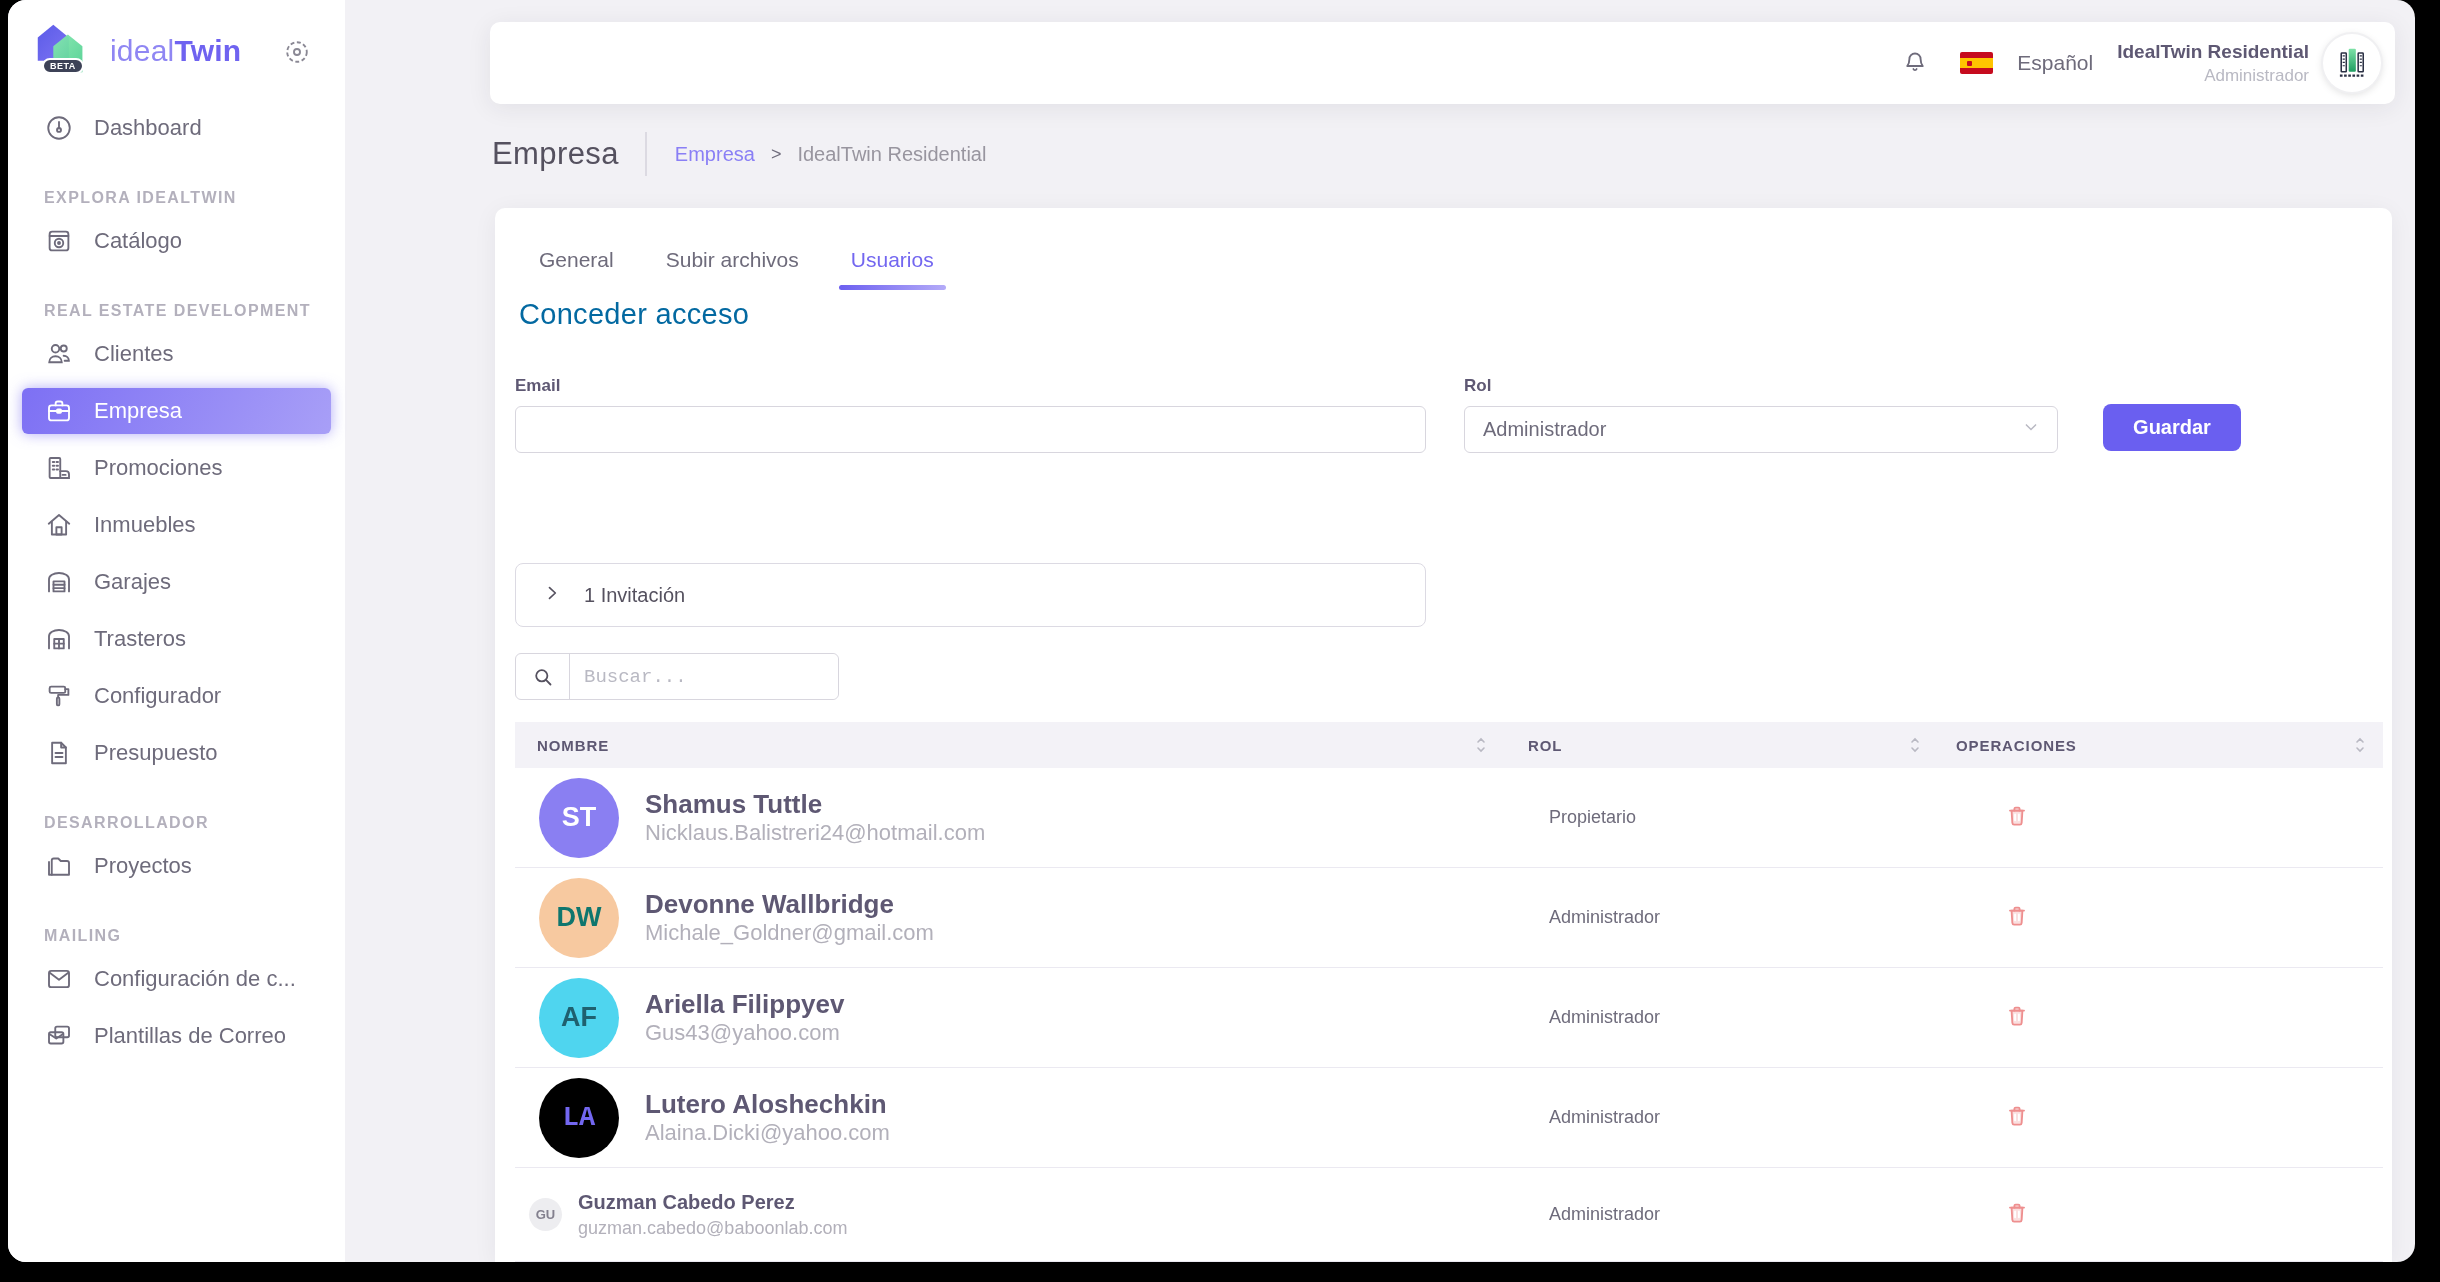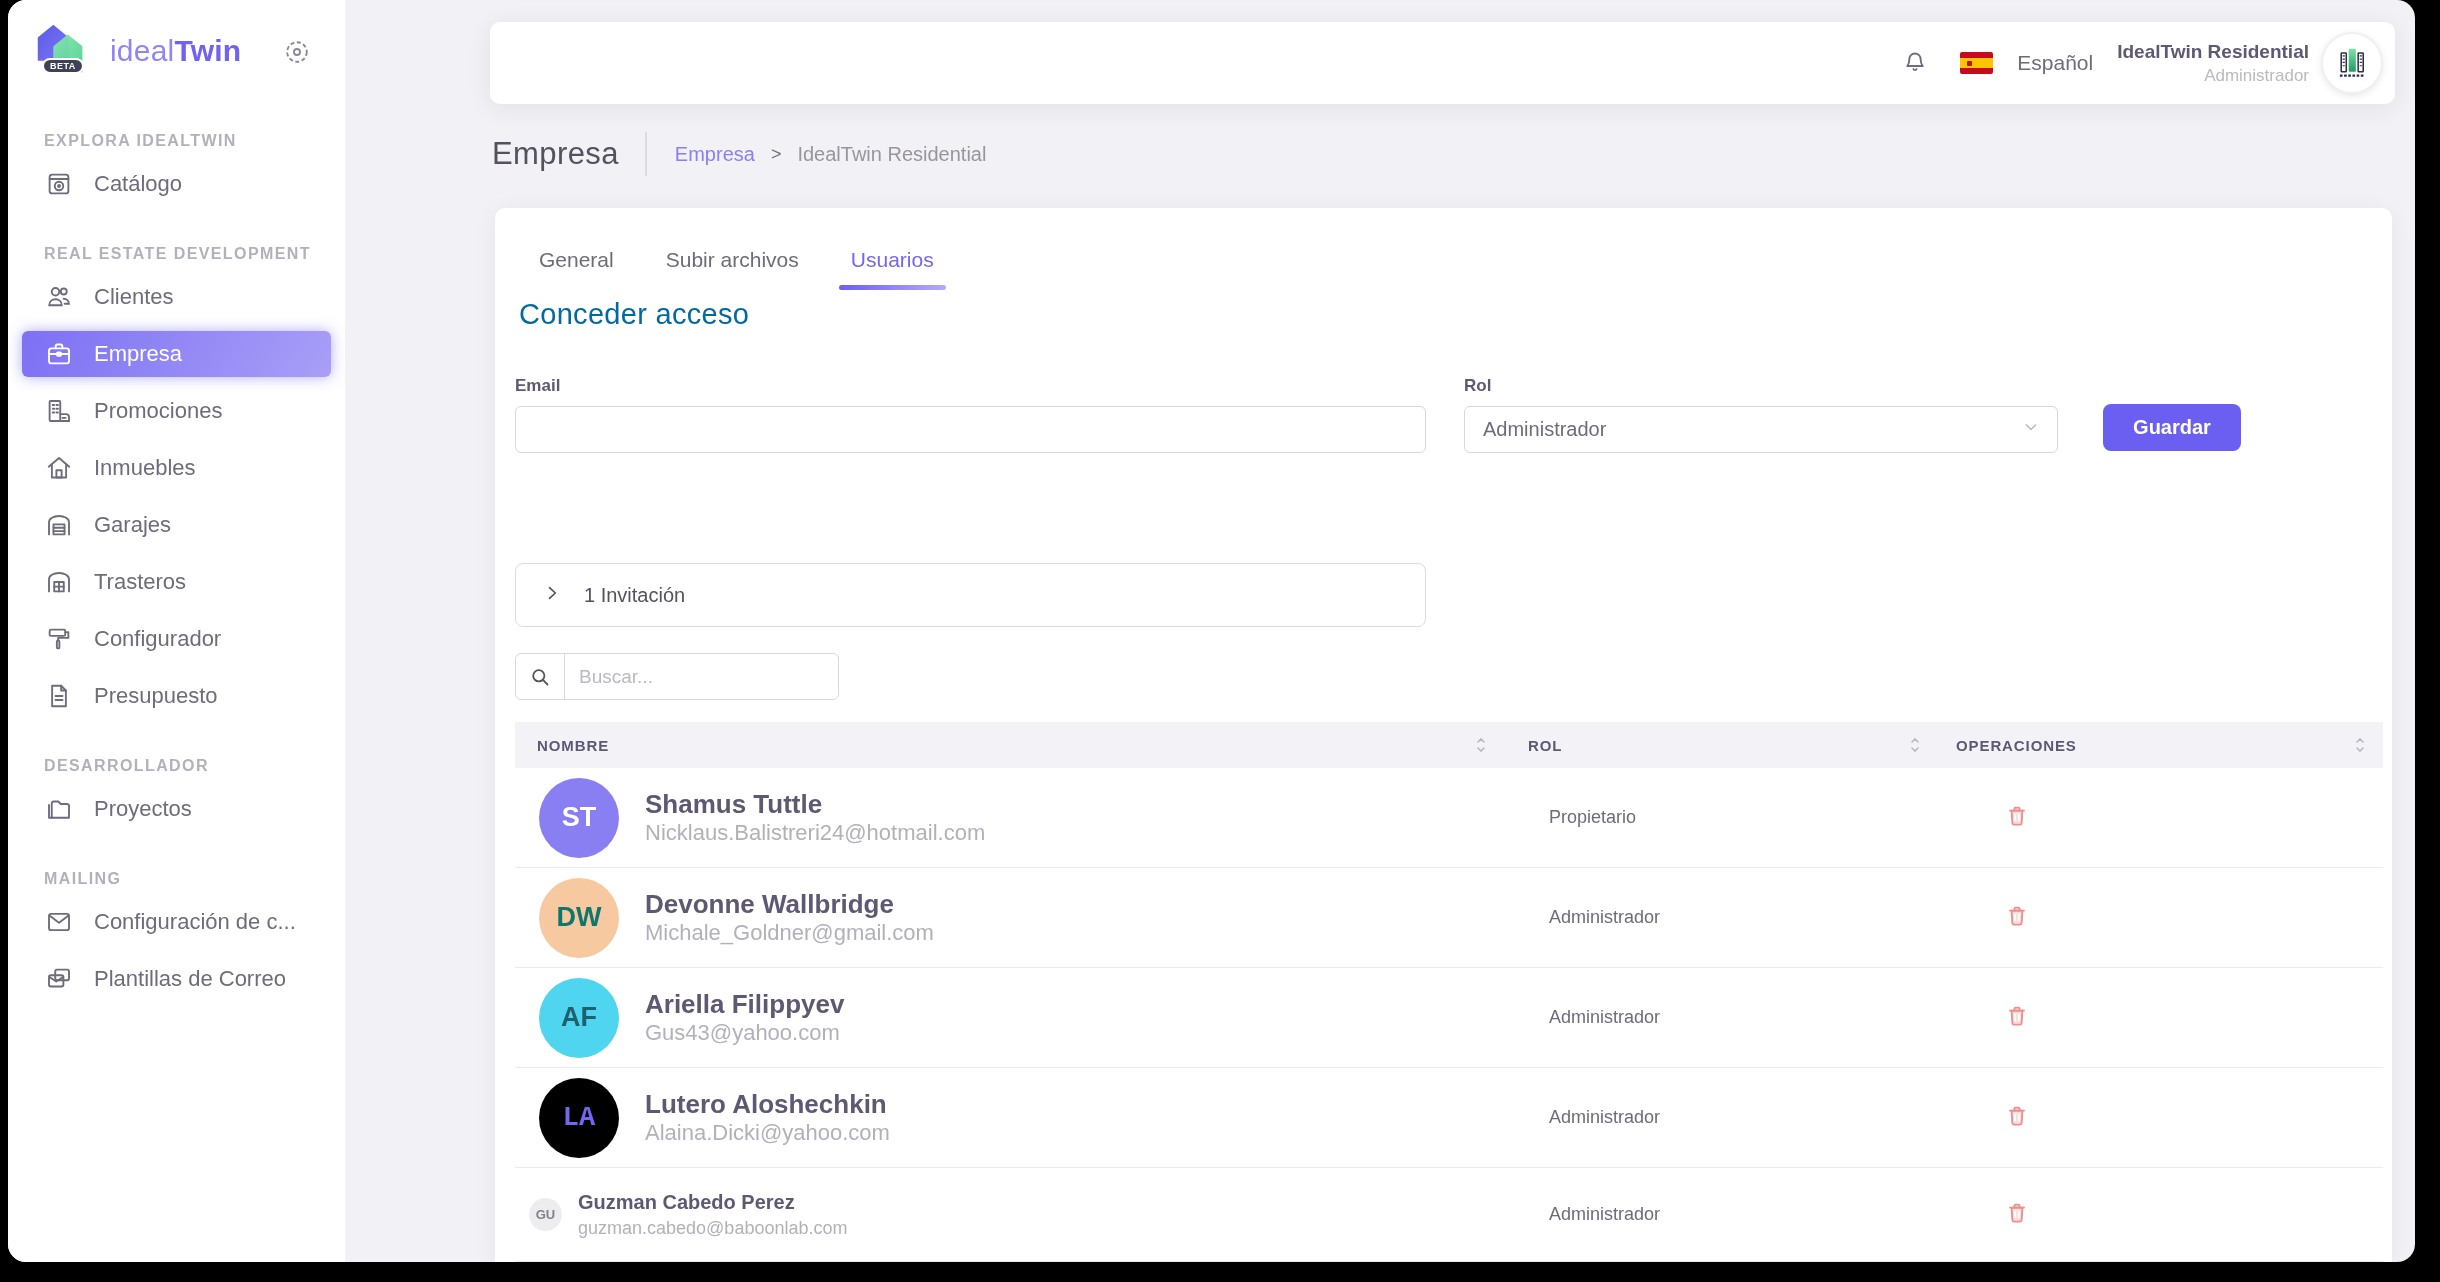--- a/index.html
+++ b/index.html
@@ -54,21 +54,21 @@
   .text-input { width:100%; height:47px; border:1px solid #d8d6de; border-radius:6px; background:#fff; font-size:20px; color:#6e6b7b; padding:0 16px; outline:none; font-family:inherit; }
   .select { height:47px; border:1px solid #d8d6de; border-radius:6px; background:#fff; display:flex; align-items:center; justify-content:space-between; padding:0 16px 0 18px; font-size:20px; color:#6e6b7b; cursor:pointer; }
   .select .chev { color:#b9b9c3; }
   .save-btn { position:absolute; left:1608px; top:196px; width:138px; height:47px; background:#6a5ff0; border:none; border-radius:8px; color:#fff; font-size:20px; font-weight:700; cursor:pointer; font-family:inherit; }
 
   .invite-box { position:absolute; left:20px; top:355px; width:911px; height:64px; background:#fff; border:1px solid #dcdae3; border-radius:8px; display:flex; align-items:center; gap:22px; padding-left:26px; font-size:20px; color:#55515f; cursor:pointer; }
   .invite-box .chev-r { color:#55515f; }
 
   .search-group { position:absolute; left:20px; top:445px; width:324px; height:47px; border:1px solid #d8d6de; border-radius:6px; background:#fff; display:flex; align-items:stretch; }
   .search-icon-cell { width:56px; display:flex; align-items:center; justify-content:center; border-right:1px solid #d8d6de; color:#55515f; }
-  .search-input { flex:1; border:none; outline:none; font-size:19px; color:#6e6b7b; padding:0 14px; border-radius:6px; font-family:Liberation Sans, sans-serif; }
+  .search-input { flex:1; border:none; outline:none; font-size:19px; color:#6e6b7b; padding:0 14px; border-radius:6px; font-family:Liberation Mono, monospace; }
   .search-input::placeholder { color:#b9b9c3; }
 
   
   .utable { position:absolute; left:20px; top:514px; width:1868px; }
   .thead { display:grid; grid-template-columns:1013px 428px 1fr; background:#f3f2f7; height:46px; align-items:center; }
   .th { position:relative; font-size:15px; font-weight:700; letter-spacing:.9px; color:#5e5873; height:100%; display:flex; align-items:center; cursor:pointer; }
   .th:first-child { padding-left:22px; }
   .sort { position:absolute; top:50%; transform:translateY(-50%); color:#b9b9c3; line-height:0; }
   .trow { display:grid; grid-template-columns:1013px 428px 1fr; align-items:center; height:100px; border-bottom:1px solid #ebe9f1;gap:21px; }
   .user-cell { display:flex; align-items:center; gap:26px; padding-left:24px; }
@@ -111,20 +111,28 @@
       <span class="logo-text"><span>ideal</span><b>Twin</b></span>
     </div>
     <span class="gear-btn">
       <svg width="28" height="28" viewBox="0 0 24 24" fill="none" stroke="currentColor" stroke-width="1.6">
           <circle cx="12" cy="12" r="8.4" stroke-dasharray="3.4 2.2"></circle>
           <circle cx="12" cy="12" r="2.6"></circle>
         </svg>
     </span>
 
     <div class="menu">
+      <div class="side-item">
+        <svg class="si" width="30" height="30" viewBox="0 0 24 24" fill="none" stroke="currentColor" stroke-width="1.5" stroke-linecap="round">
+            <circle cx="12" cy="12" r="8.6"></circle>
+            <path d="M12 12.5V7.2"></path>
+            <circle cx="12" cy="13.5" r="1.6"></circle>
+          </svg>
+        <span>Dashboard</span>
+      </div>
 
       <div class="side-title">EXPLORA IDEALTWIN</div>
       <div class="side-item">
         <svg class="si" width="30" height="30" viewBox="0 0 24 24" fill="none" stroke="currentColor" stroke-width="1.5" stroke-linecap="round">
             <rect x="4.5" y="4.5" width="15" height="15" rx="2"></rect>
             <path d="M4.5 8h15"></path>
             <circle cx="12" cy="13.6" r="3.4"></circle>
             <circle cx="12" cy="13.6" r="0.8"></circle>
           </svg>
         <span>Catálogo</span>

